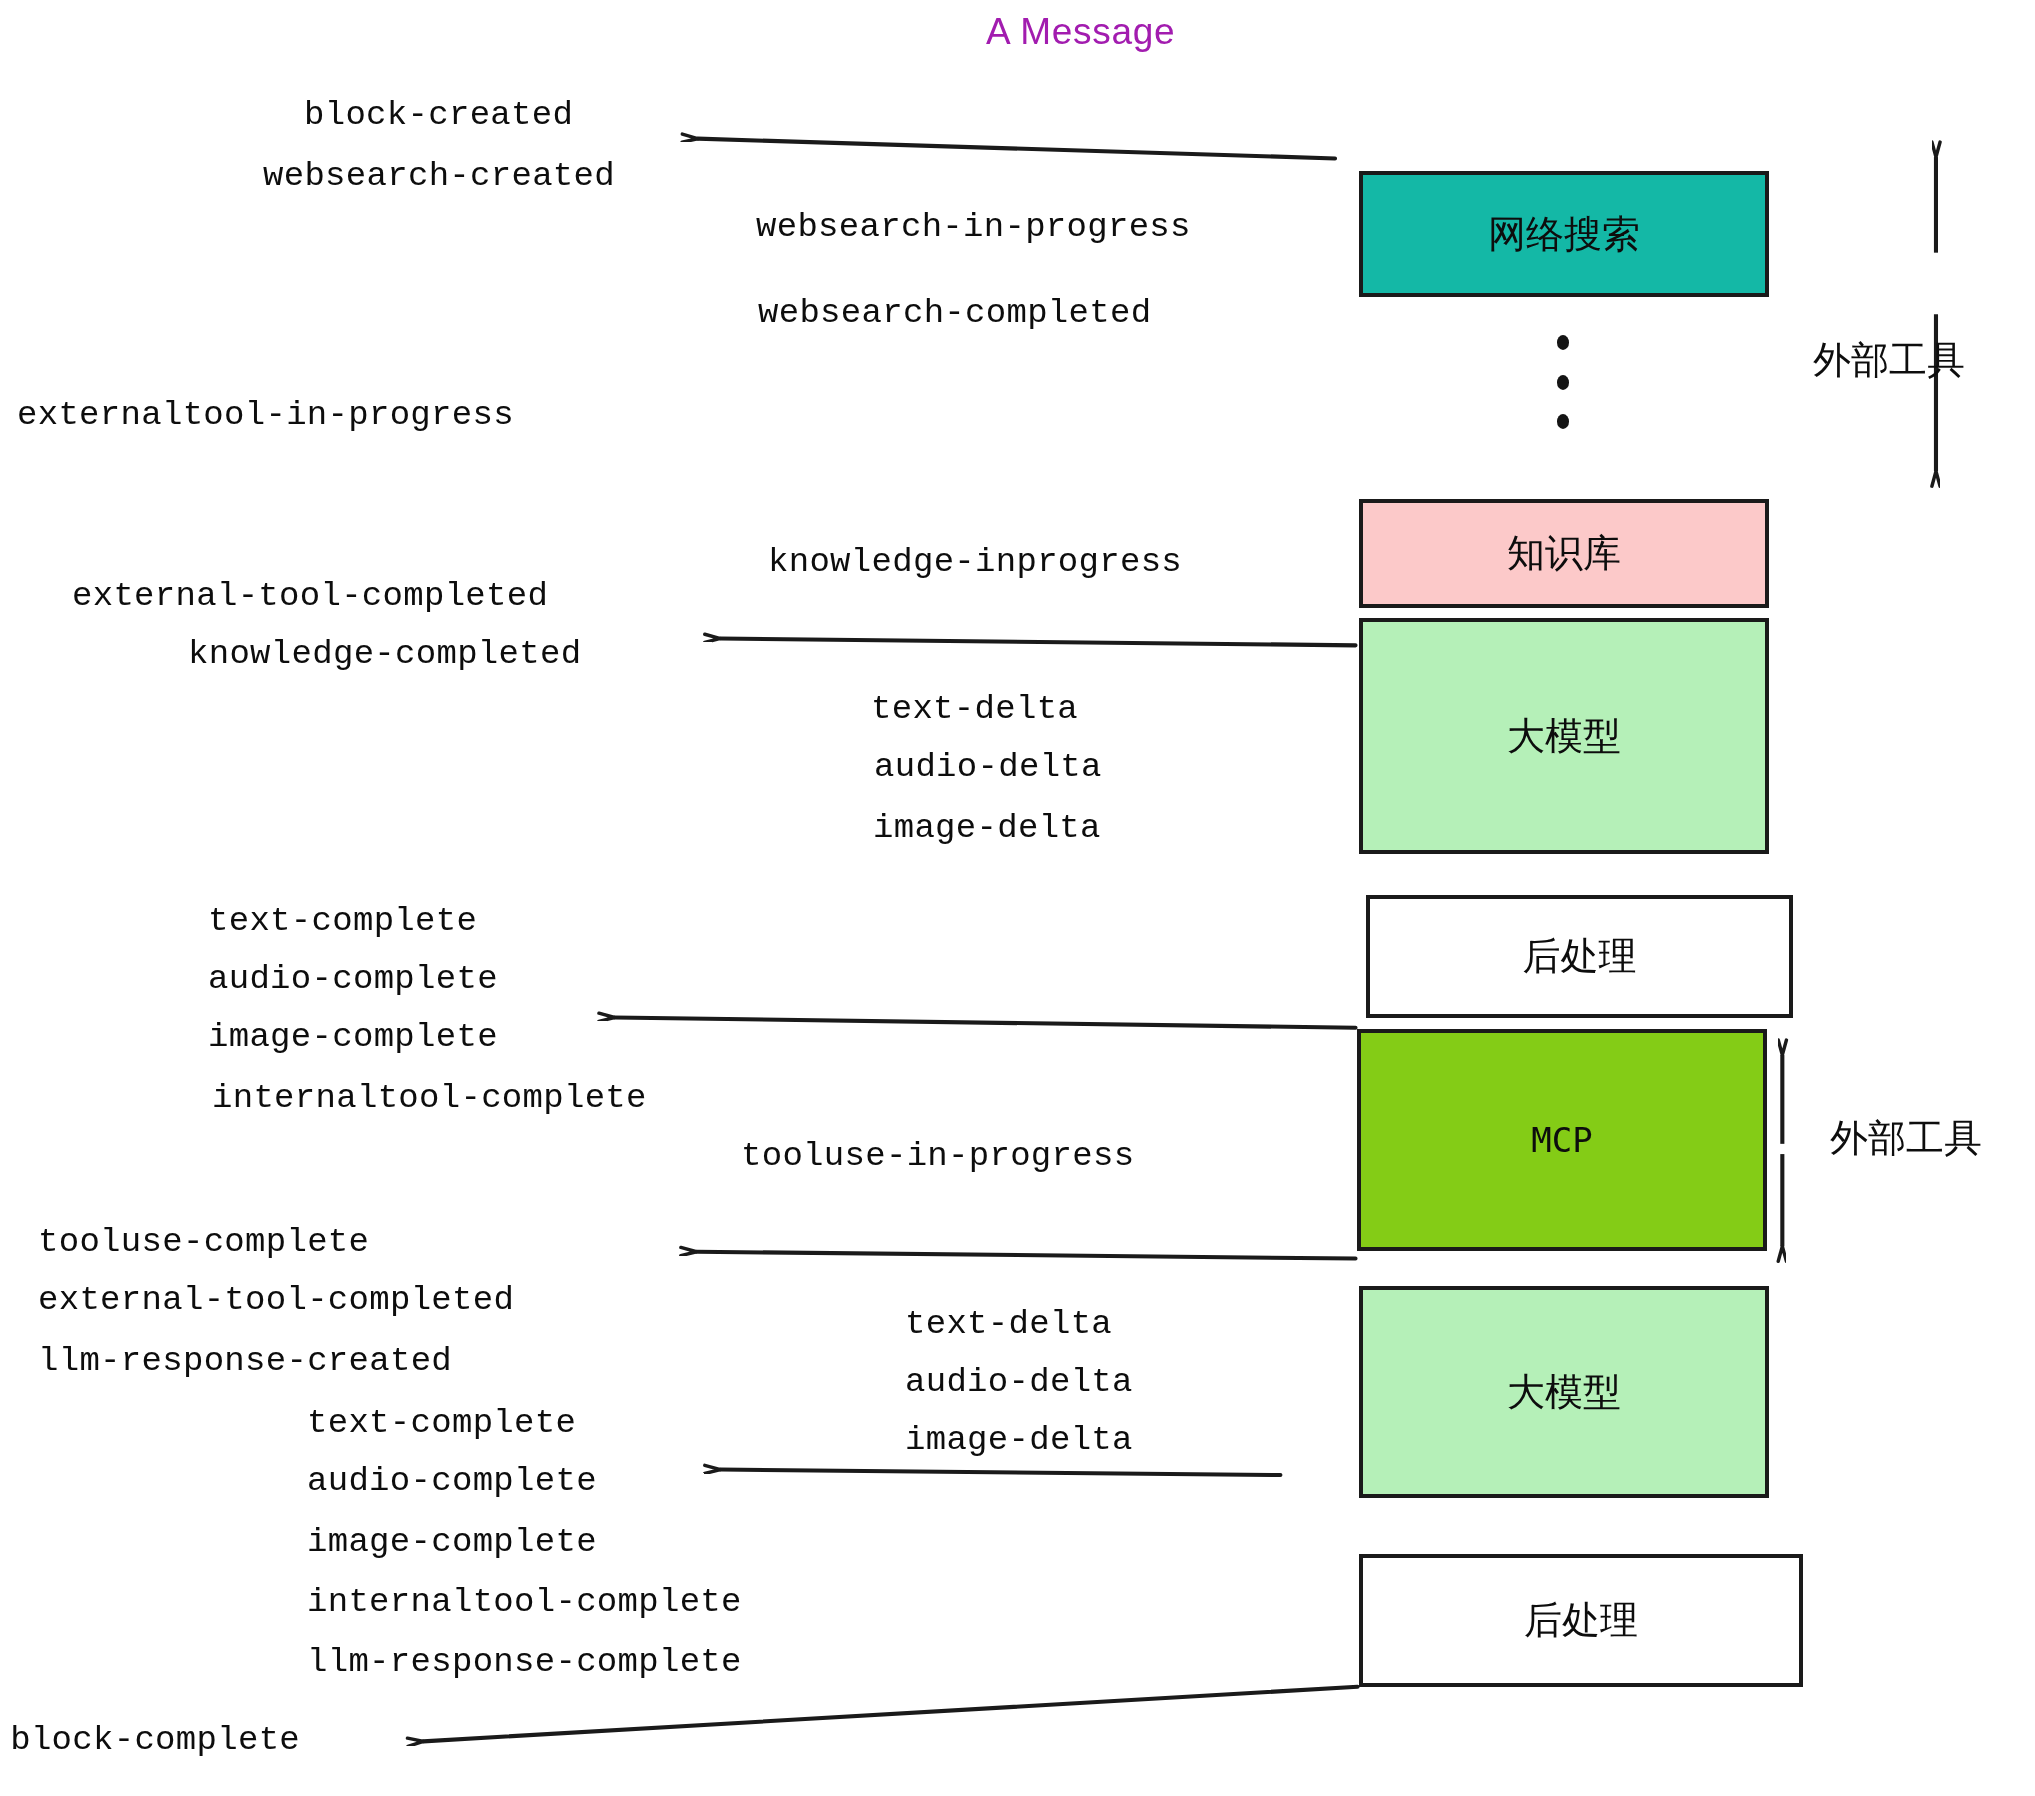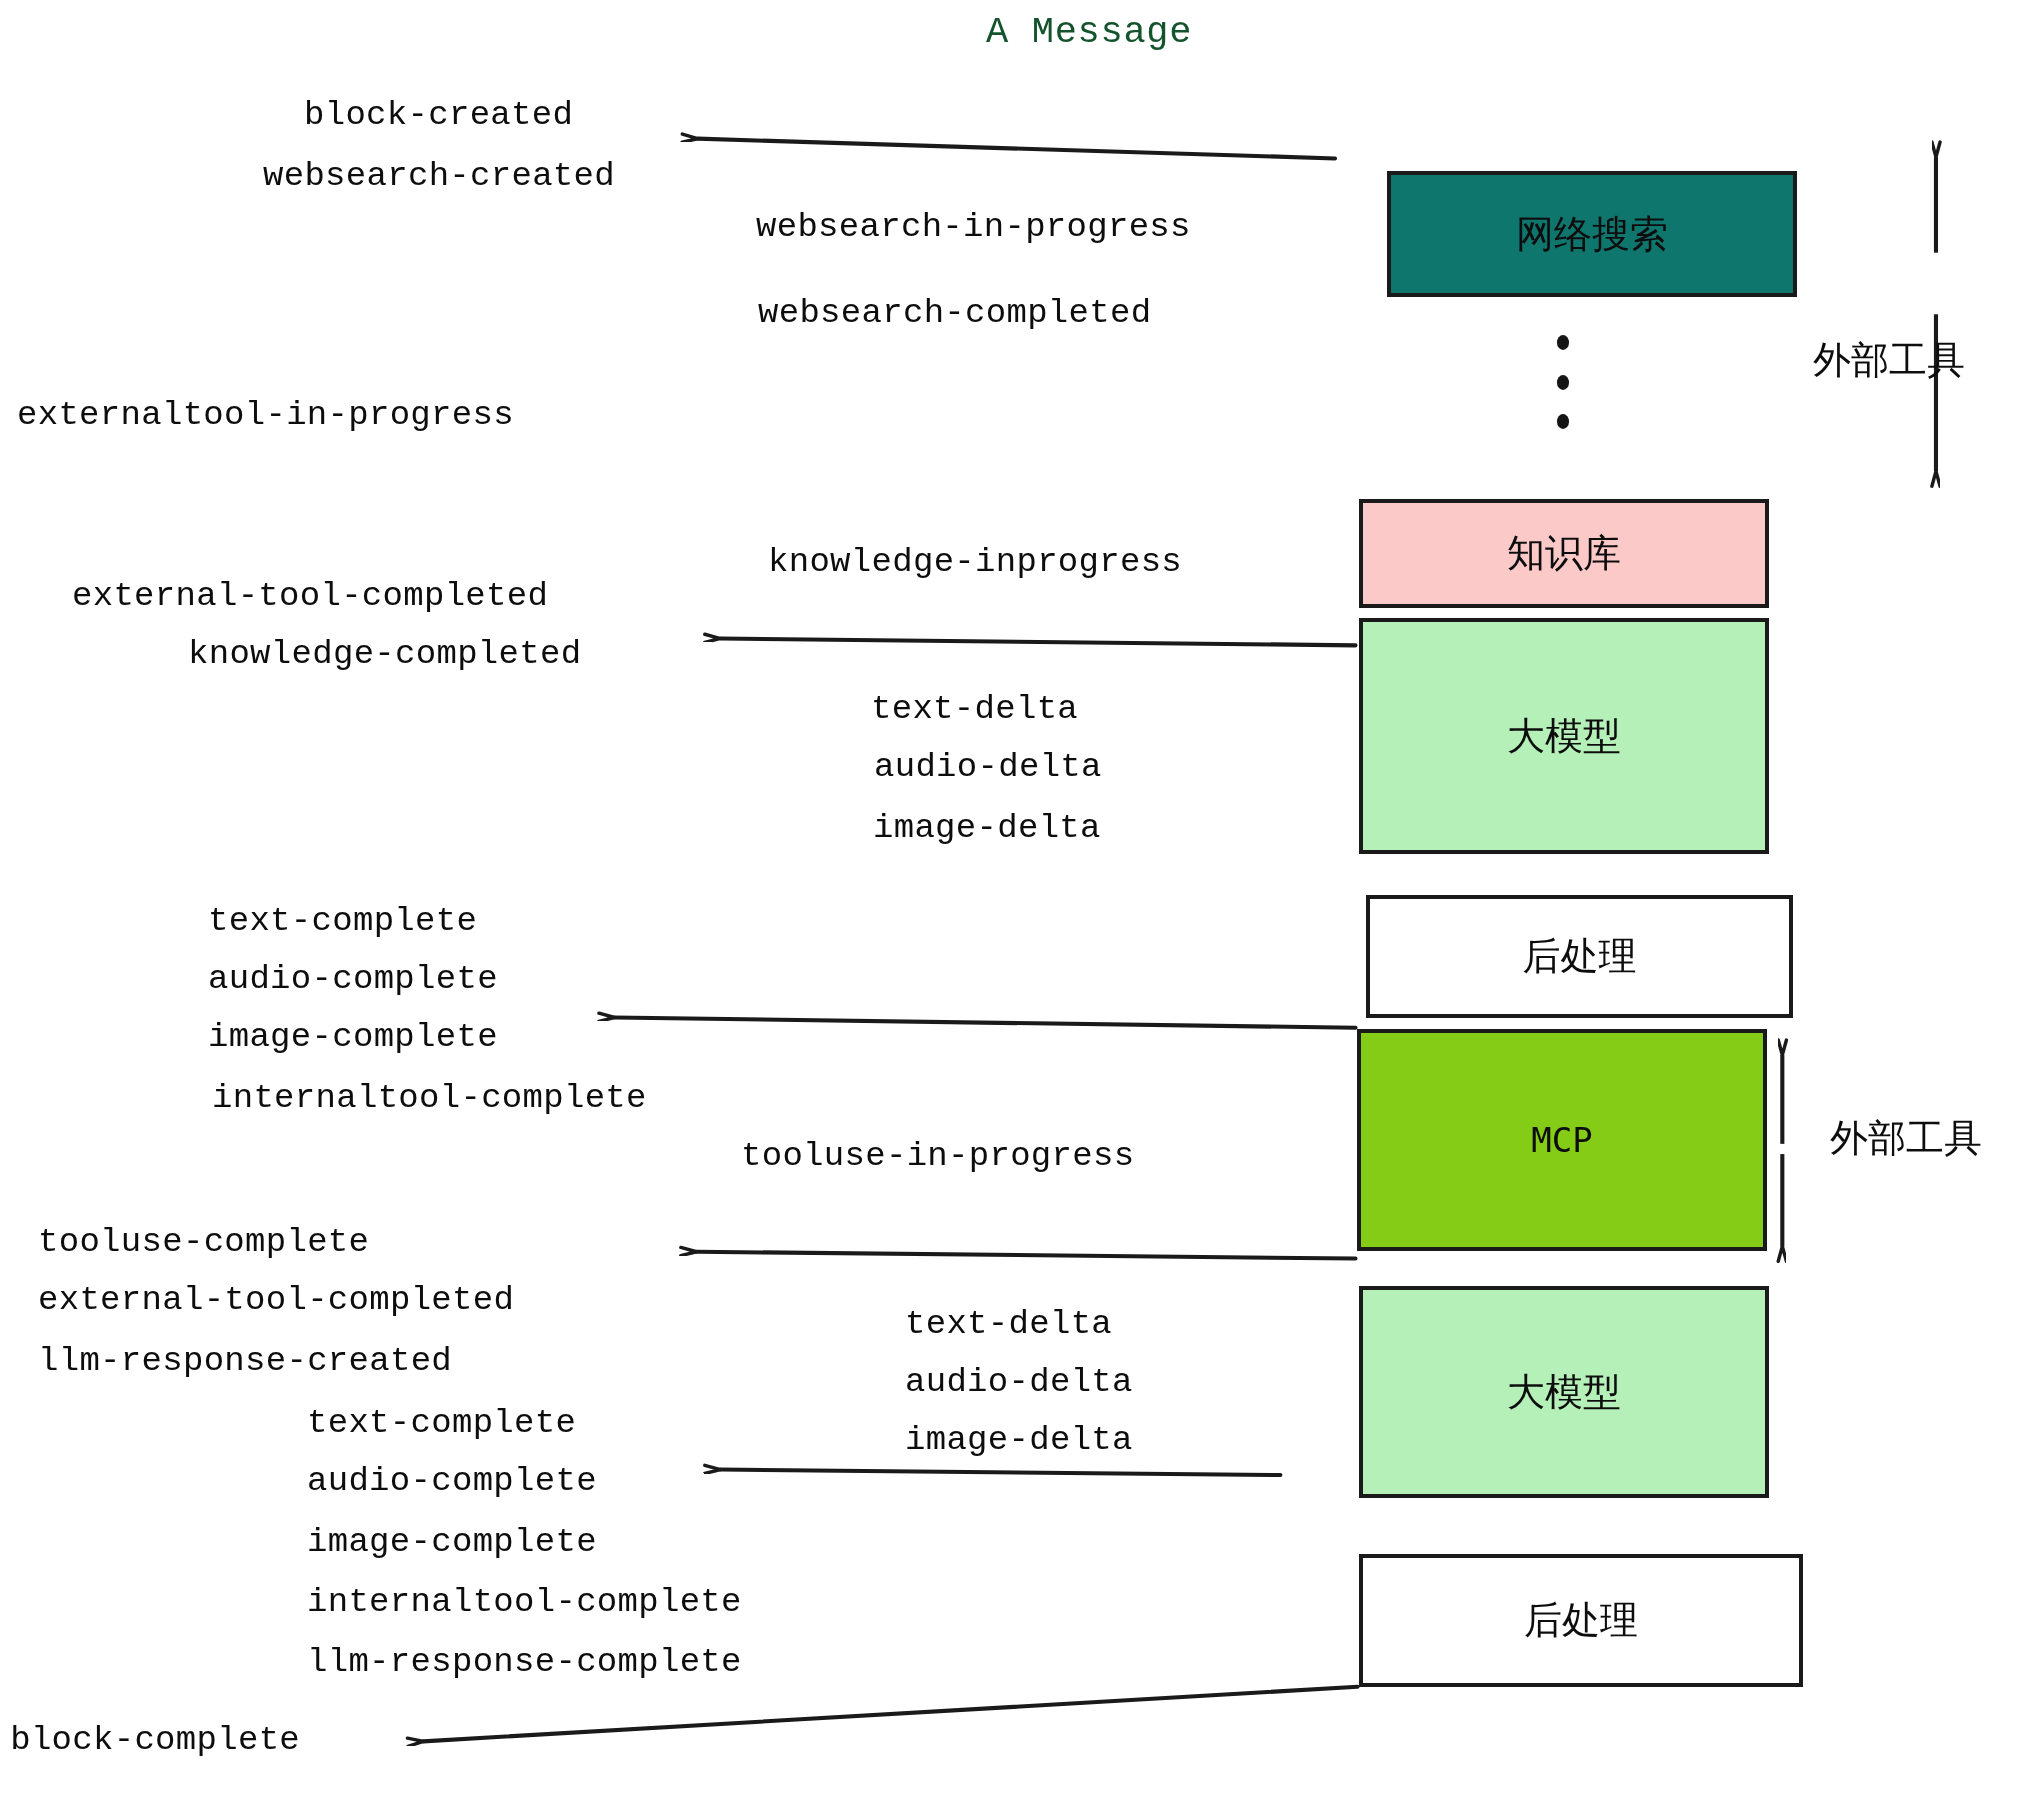--- a/index.html
+++ b/index.html
@@ -25,23 +25,23 @@
   .evt {
     position: absolute;
     font-family: Liberation Mono, monospace;
     font-size: 34px;
     color: #0d0d0d;
     white-space: nowrap;
     letter-spacing: 0.3px;
   }
   .title {
     position: absolute;
-    font-family: Liberation Mono, monospace;
+    font-family: Liberation Sans, sans-serif;
     font-size: 37px;
-    color: #14532d;
+    color: #a21caf;
     white-space: nowrap;
     letter-spacing: 0.7px;
   }
   .boxlabel {
     position: absolute;
     font-family: "DejaVu Sans", sans-serif;
     font-size: 38px;
     color: #0d0d0d;
     white-space: nowrap;
     text-align: center;
@@ -105,21 +105,21 @@
       </g>
     <g id="side-arrows">
         <line x1="2835" y1="370" x2="2835" y2="230" stroke="#1A1A1A" stroke-width="6" marker-end="url(#ahu)"></line>
         <line x1="2835" y1="460" x2="2835" y2="690" stroke="#1A1A1A" stroke-width="6" marker-end="url(#ahu)"></line>
         <line x1="2610" y1="1675" x2="2610" y2="1545" stroke="#1A1A1A" stroke-width="6" marker-end="url(#ahu)"></line>
         <line x1="2610" y1="1690" x2="2610" y2="1825" stroke="#1A1A1A" stroke-width="6" marker-end="url(#ahu)"></line>
       </g>
   </svg>
 
   <div id="nodes-container">
-      <div class="nodebox" style="left: 1359px; top: 171px; width: 410px; height: 126px; background: #0f766e; margin-left: 28px;">
+      <div class="nodebox" style="left: 1359px; top: 171px; width: 410px; height: 126px; background: #14b8a6;">
         <span class="boxlabel" style="position: static;">网络搜索</span>
       </div>
       <div class="nodebox" style="left: 1359px; top: 499px; width: 410px; height: 109px; background: rgb(252, 201, 201);">
         <span class="boxlabel" style="position: static;">知识库</span>
       </div>
       <div class="nodebox" style="left: 1359px; top: 618px; width: 410px; height: 236px; background: rgb(181, 240, 184);">
         <span class="boxlabel" style="position: static;">大模型</span>
       </div>
       <div class="nodebox" style="left: 1366px; top: 895px; width: 427px; height: 123px; background: rgb(255, 255, 255);">
         <span class="boxlabel" style="position: static;">后处理</span>

